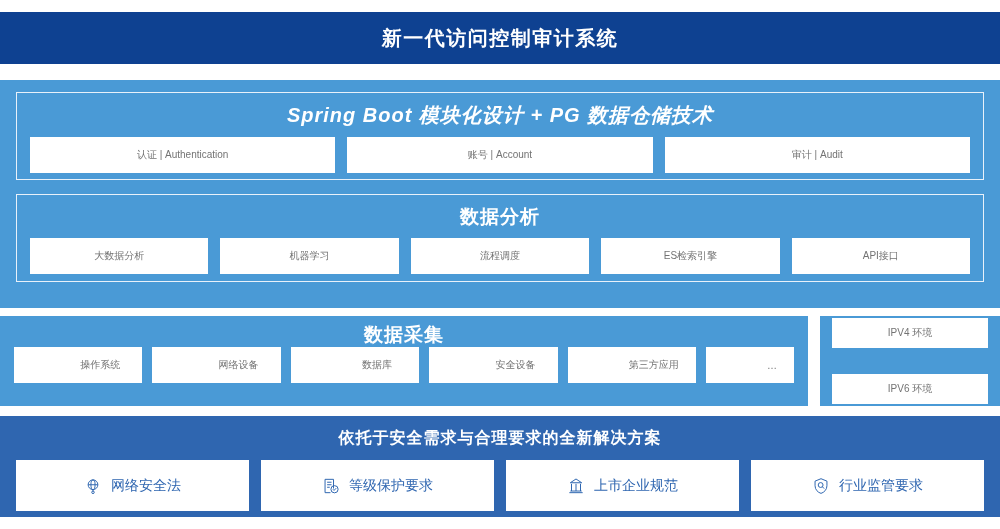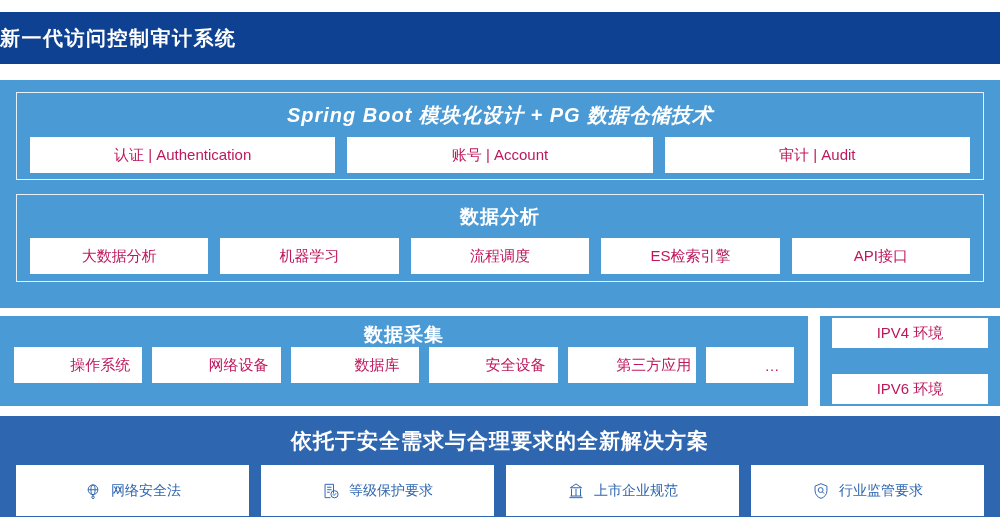--- a/index.html
+++ b/index.html
@@ -25,21 +25,21 @@
   
   .header-bar {
     position: absolute;
     left: 0;
     top: 12px;
     width: 1000px;
     height: 52px;
     background: #0e4191;
     display: flex;
     align-items: center;
-    justify-content: flex-start;
+    justify-content: center;
   }
   .header-title {
     color: #ffffff;
     font-size: 20px;
     font-weight: bold;
     letter-spacing: 1.5px;
   }
 
   
   .panel {
@@ -74,22 +74,22 @@
   }
 
   .chip-row {
     display: flex;
     align-items: stretch;
     justify-content: space-between;
   }
 
   .chip {
     background: #ffffff;
-    color: #be185d;
-    font-size: 15px;
+    color: #737373;
+    font-size: 10px;
     display: flex;
     align-items: center;
     justify-content: center;
     box-sizing: border-box;
     height: 36px;
     white-space: nowrap;
   }
   .chip.dark-text {
     color: #2f66b0;
     font-size: 14px;
@@ -189,21 +189,21 @@
     left: 0;
     top: 416px;
     width: 1000px;
     height: 101px;
     display: flex;
     flex-direction: column;
   }
   #panel-solution .section-title {
     margin-top: 14px;
     margin-bottom: 14px;
-    font-size: 21px;
+    font-size: 16px;
   }
   #panel-solution .chip-row {
     padding: 0 16px;
     gap: 12px;
   }
   #panel-solution .chip {
     flex: 1 1 0;
     height: 51px;
     gap: 9px;
   }

